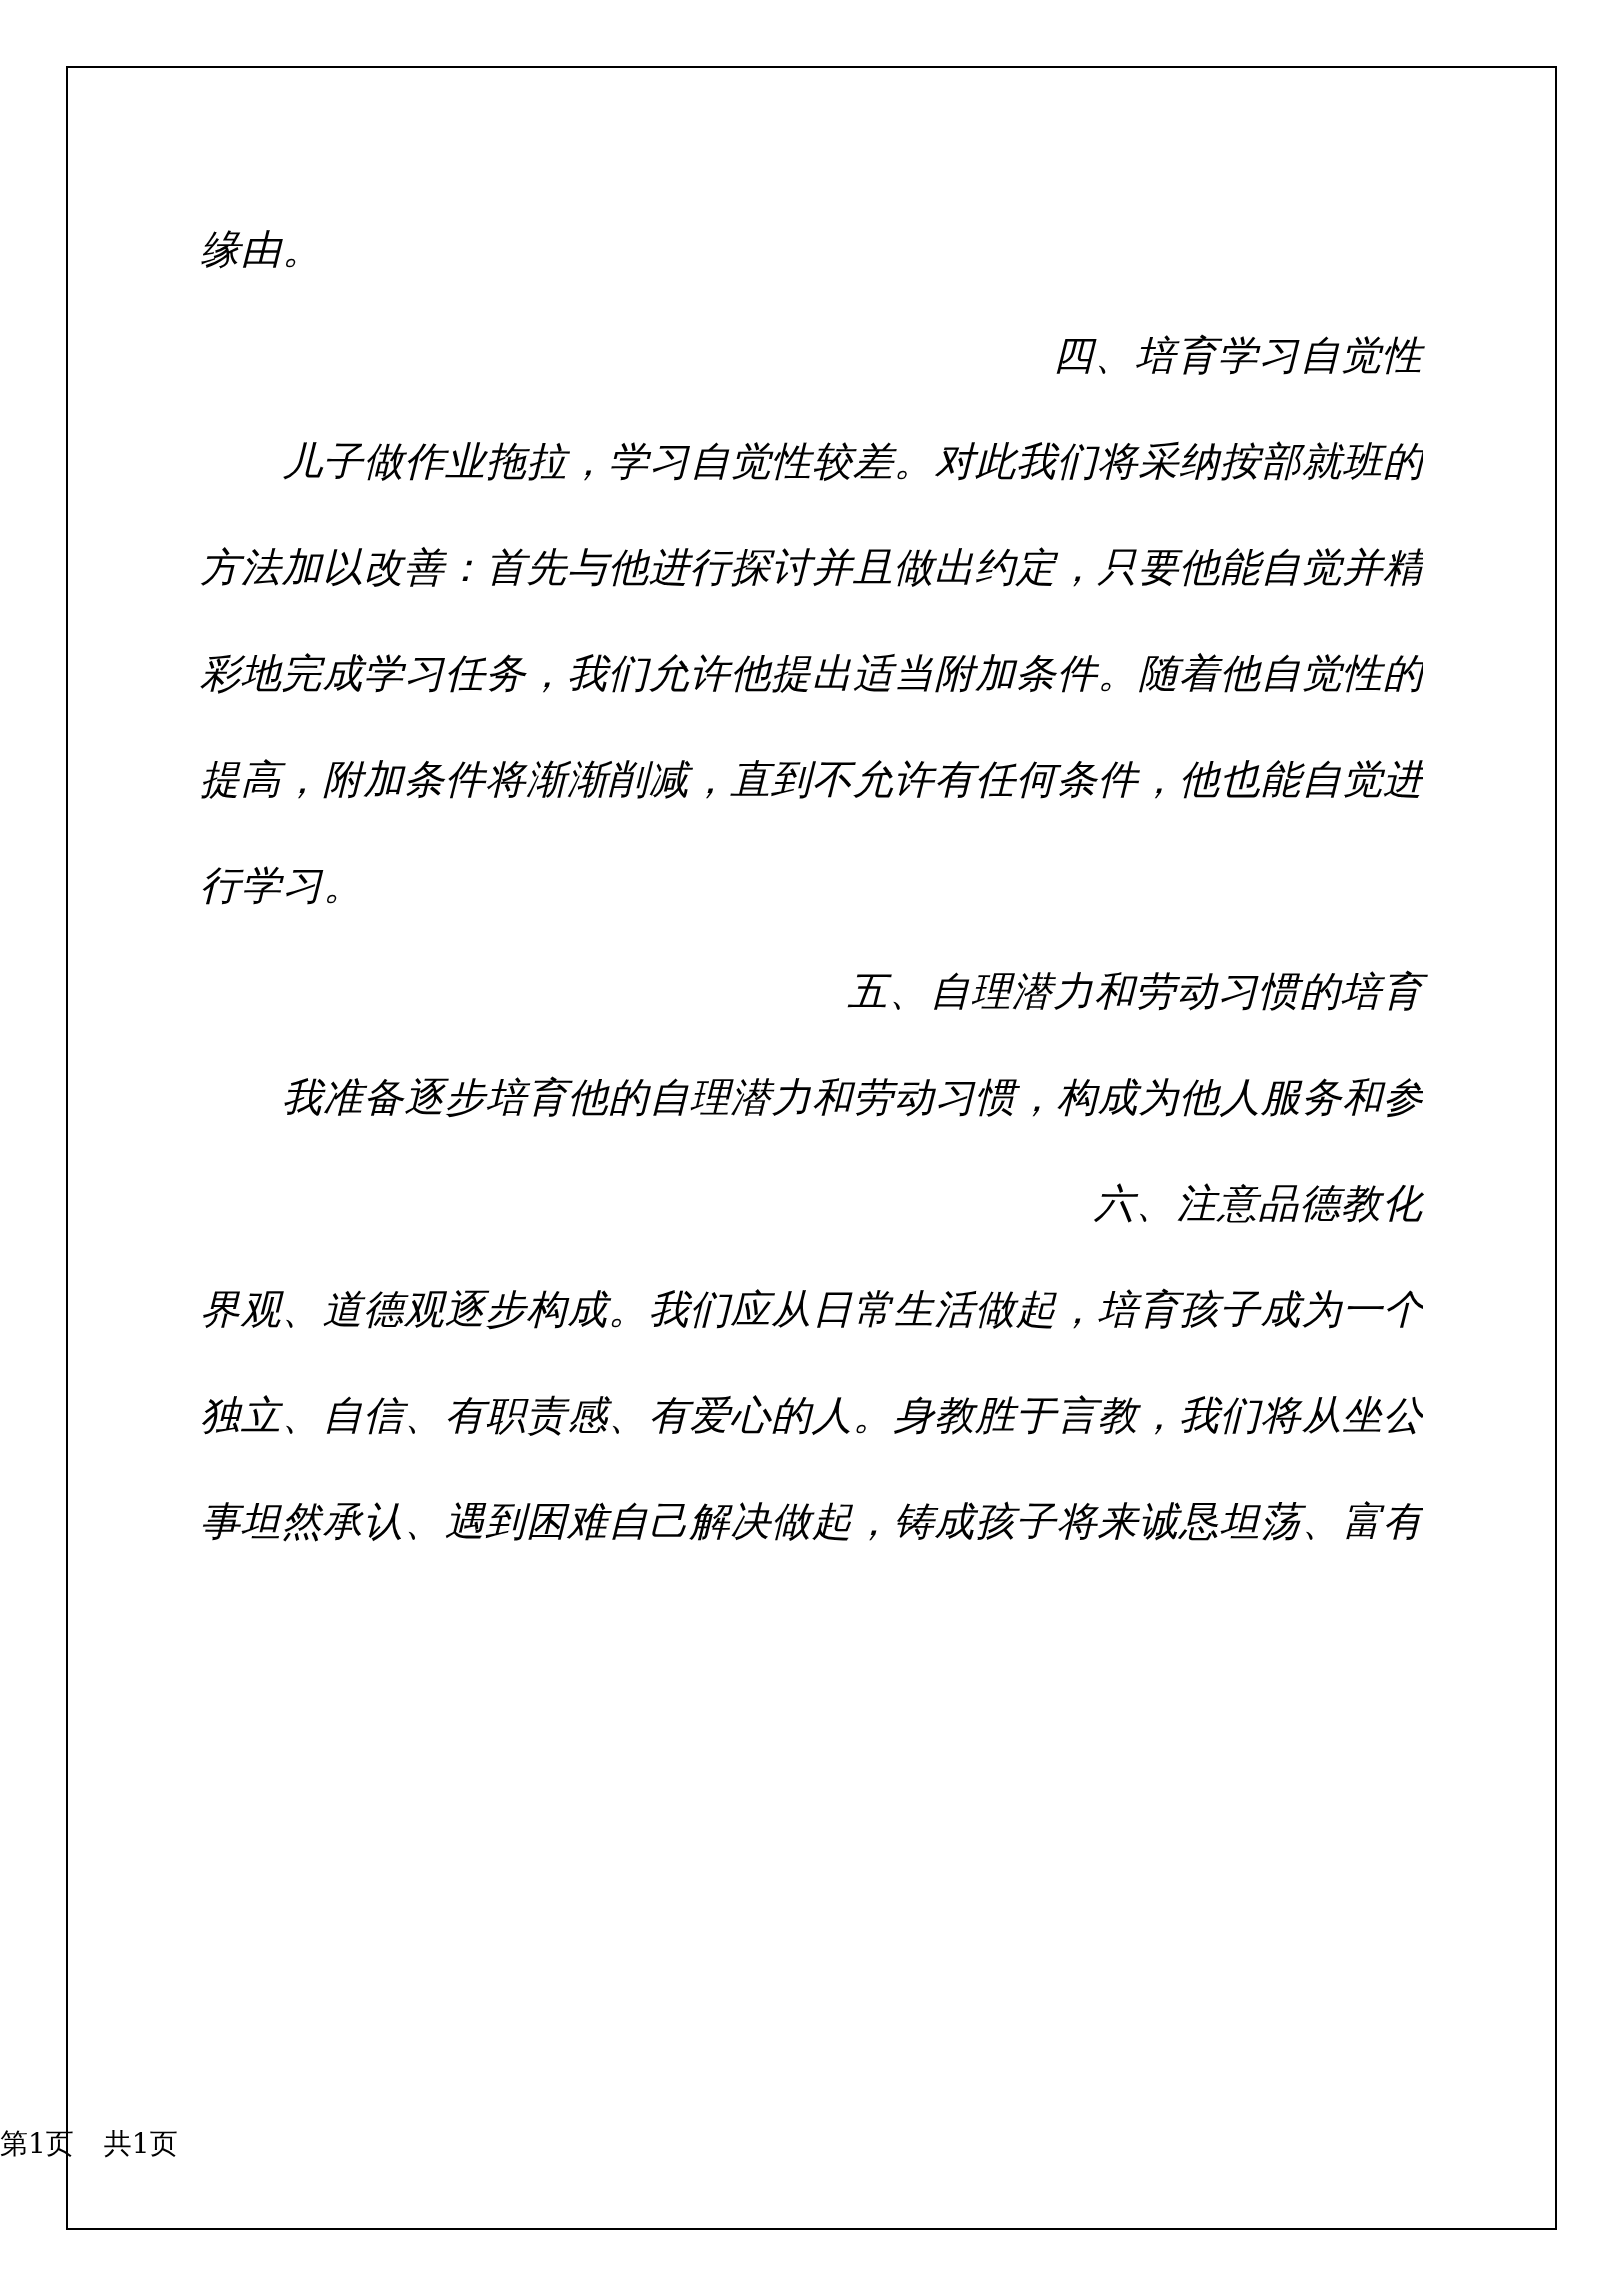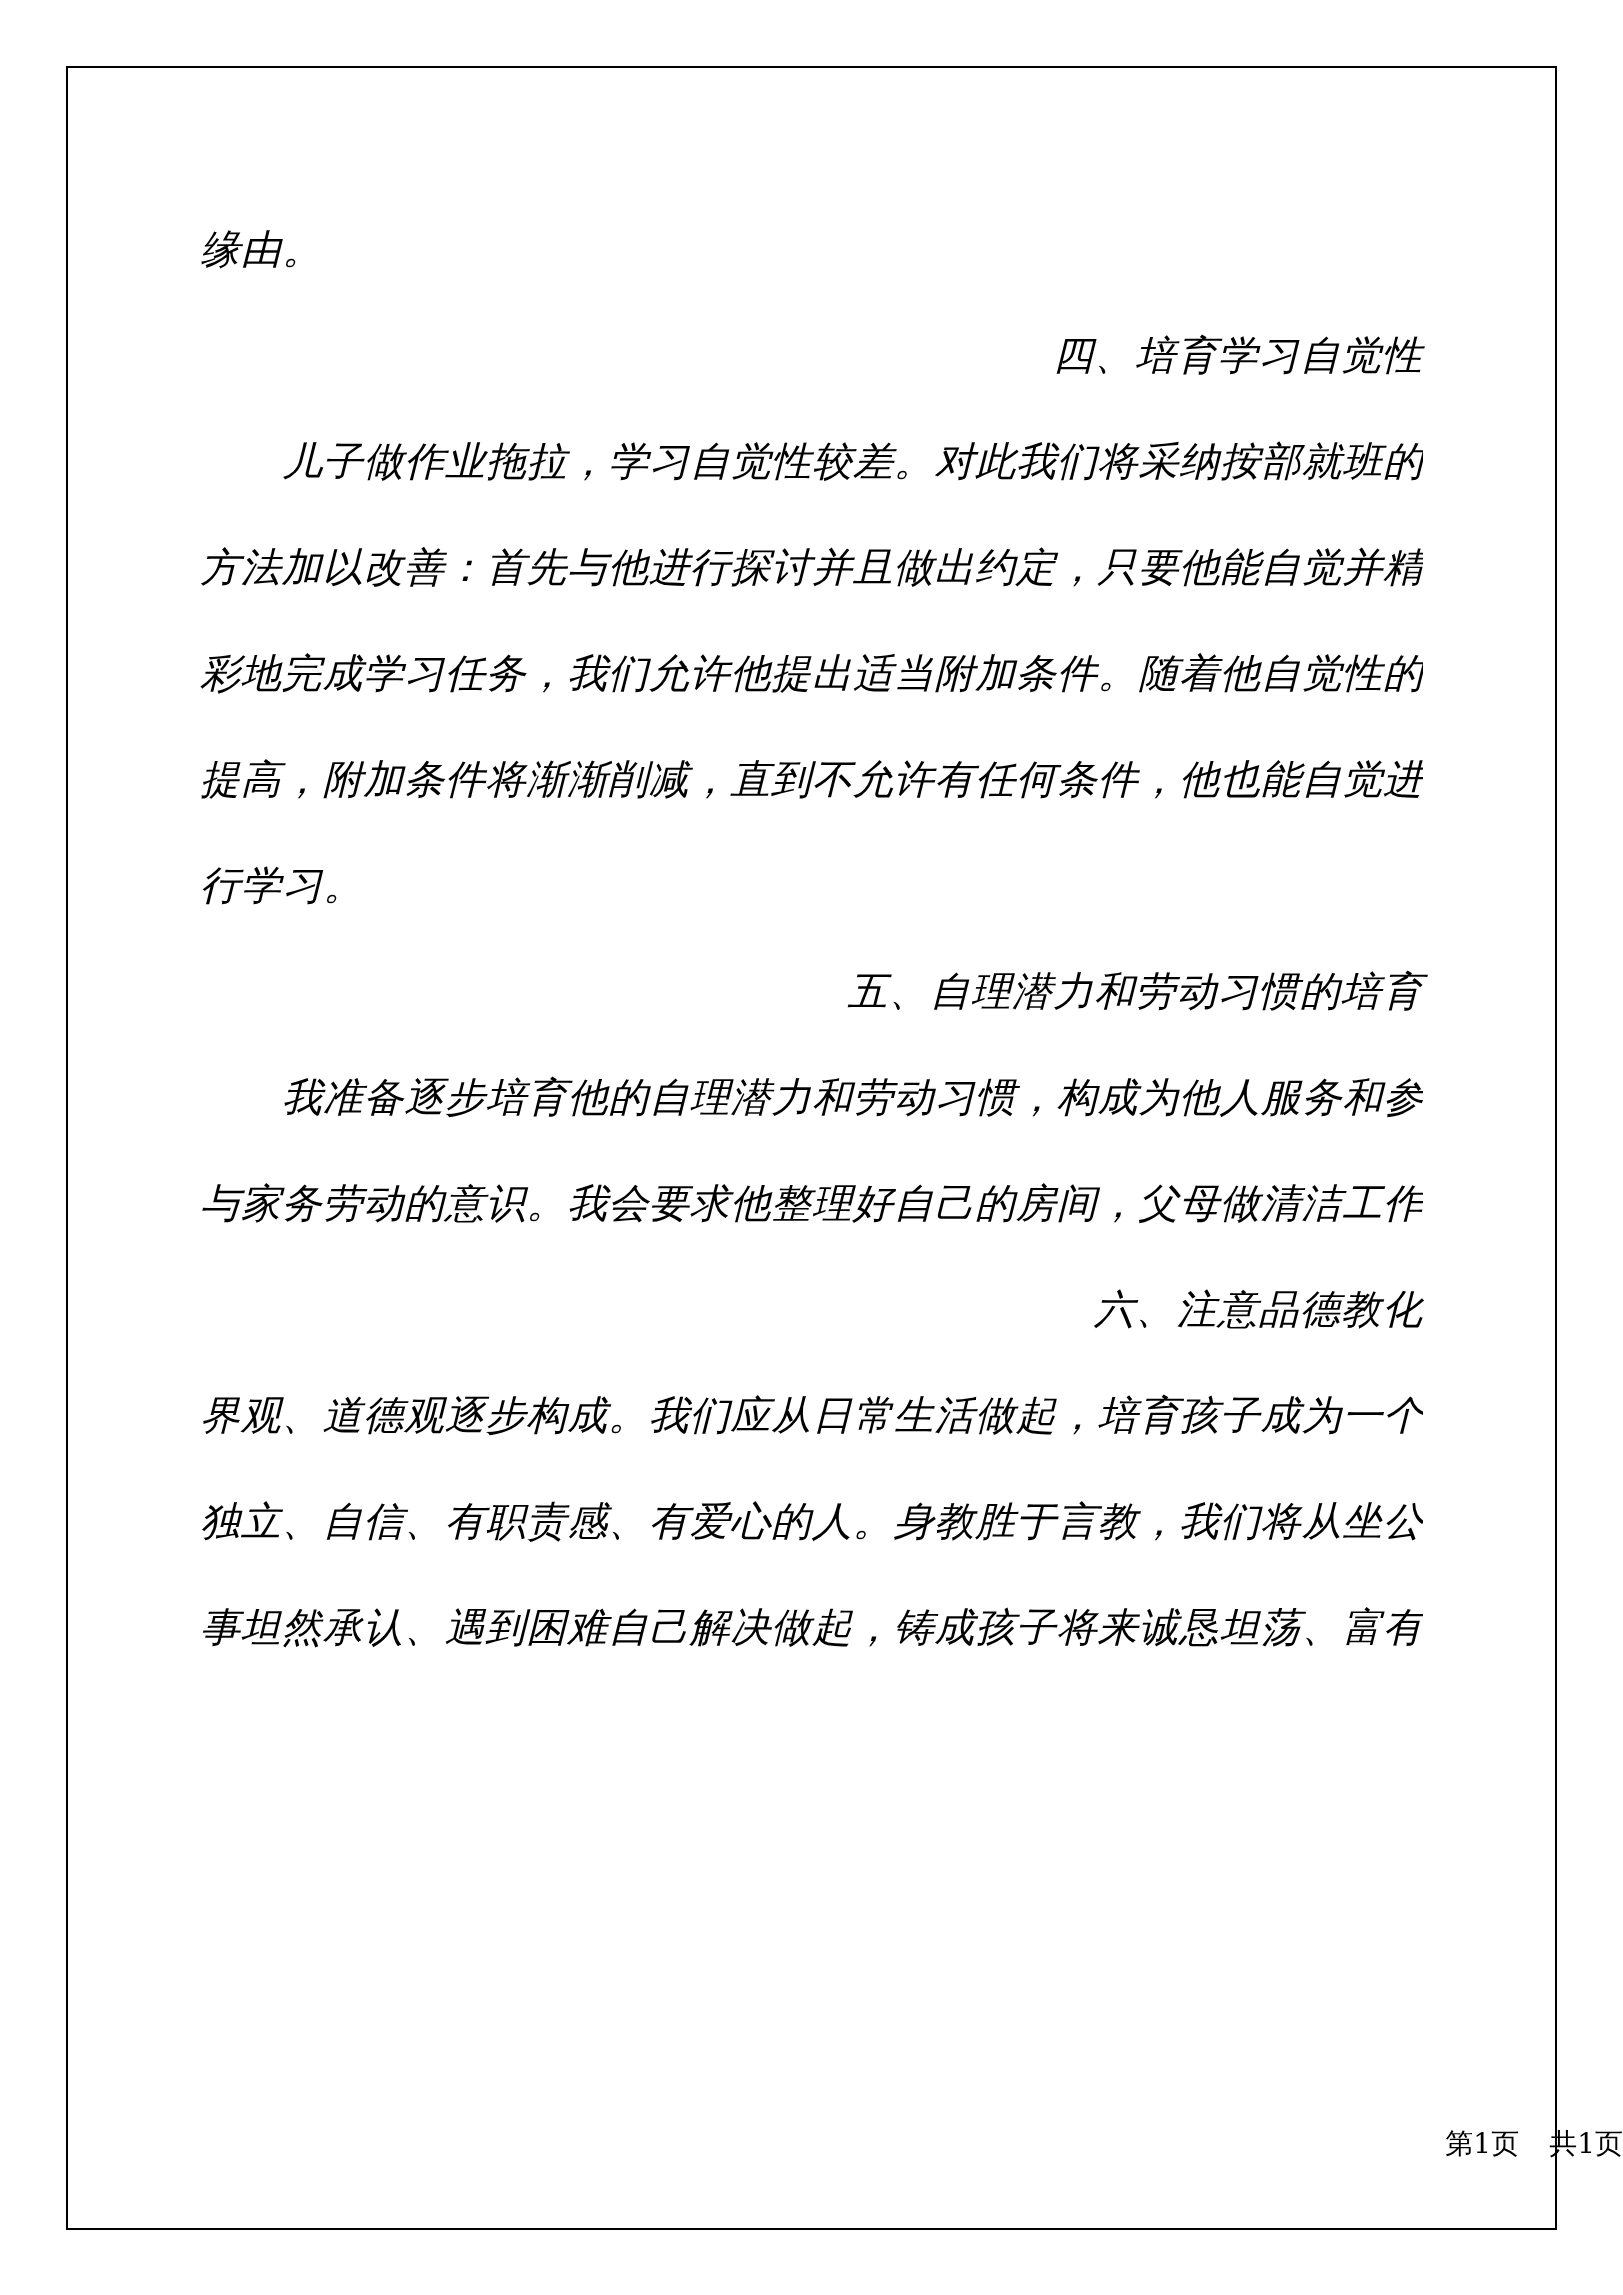--- a/index.html
+++ b/index.html
@@ -55,21 +55,21 @@
     text-indent: 82px; 
     text-align: right;
   }
   .footer {
     position: absolute;
     left: 0;
     top: 2114px;
     width: 1623px;
     height: 59px;
     line-height: 59px;
-    text-align: right;
+    text-align: left;
     font-size: 28px;
     font-style: normal;
   }
   .footer-gap {
     display: inline-block;
     width: 30px;
   }
 </style>
 </head>
 <body>
@@ -80,21 +80,20 @@
   <div class="content" id="content">
       <div class="line">缘由。</div>
       <div class="line indent">四、培育学习自觉性</div>
       <div class="line indent justify">儿子做作业拖拉，学习自觉性较差。对此我们将采纳按部就班的</div>
       <div class="line justify">方法加以改善：首先与他进行探讨并且做出约定，只要他能自觉并精</div>
       <div class="line justify">彩地完成学习任务，我们允许他提出适当附加条件。随着他自觉性的</div>
       <div class="line justify">提高，附加条件将渐渐削减，直到不允许有任何条件，他也能自觉进</div>
       <div class="line">行学习。</div>
       <div class="line indent">五、自理潜力和劳动习惯的培育</div>
       <div class="line indent justify">我准备逐步培育他的自理潜力和劳动习惯，构成为他人服务和参</div>
-      <div class="line justify">与家务劳动的意识。我会要求他整理好自己的房间，父母做清洁工作</div>
       <div class="line indent">六、注意品德教化</div>
       <div class="line justify">界观、道德观逐步构成。我们应从日常生活做起，培育孩子成为一个</div>
       <div class="line justify">独立、自信、有职责感、有爱心的人。身教胜于言教，我们将从坐公</div>
       <div class="line justify">事坦然承认、遇到困难自己解决做起，铸成孩子将来诚恳坦荡、富有</div>
     </div>
 
   <div class="footer">
     <span>第1页</span><span class="footer-gap"></span><span>共1页</span>
   </div>
 </div>

